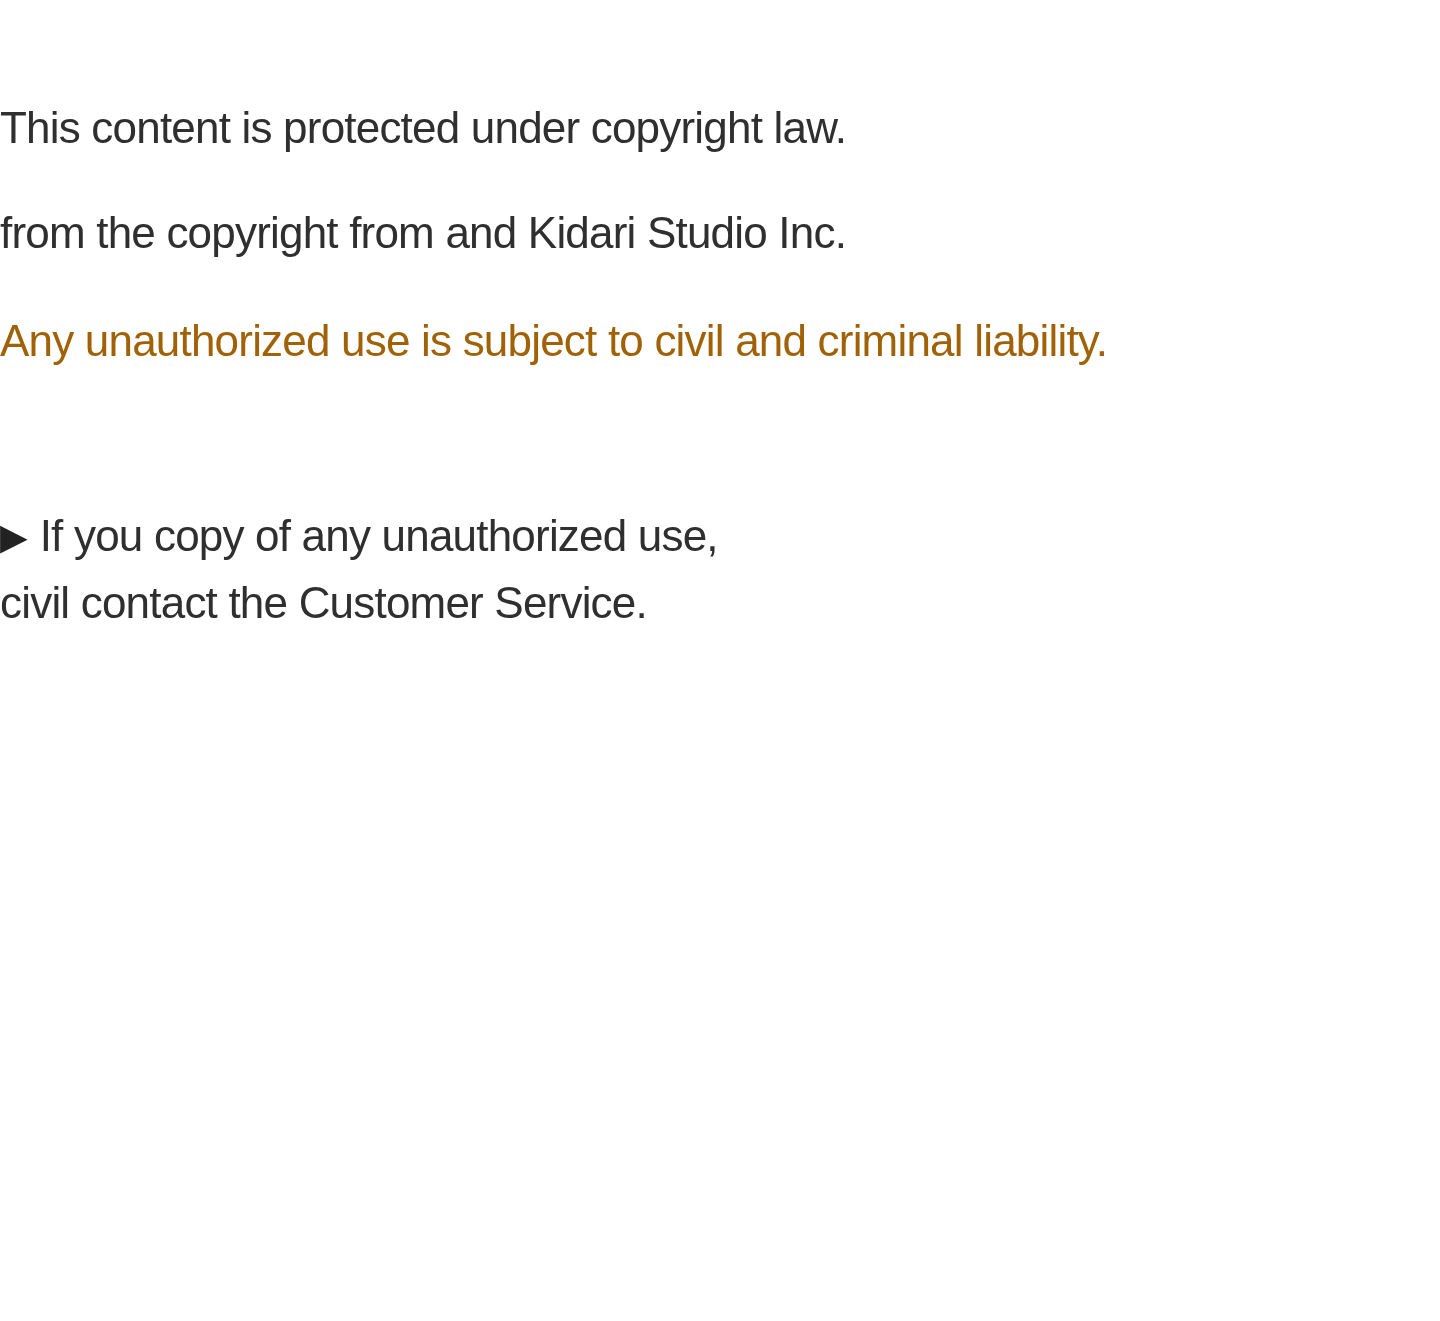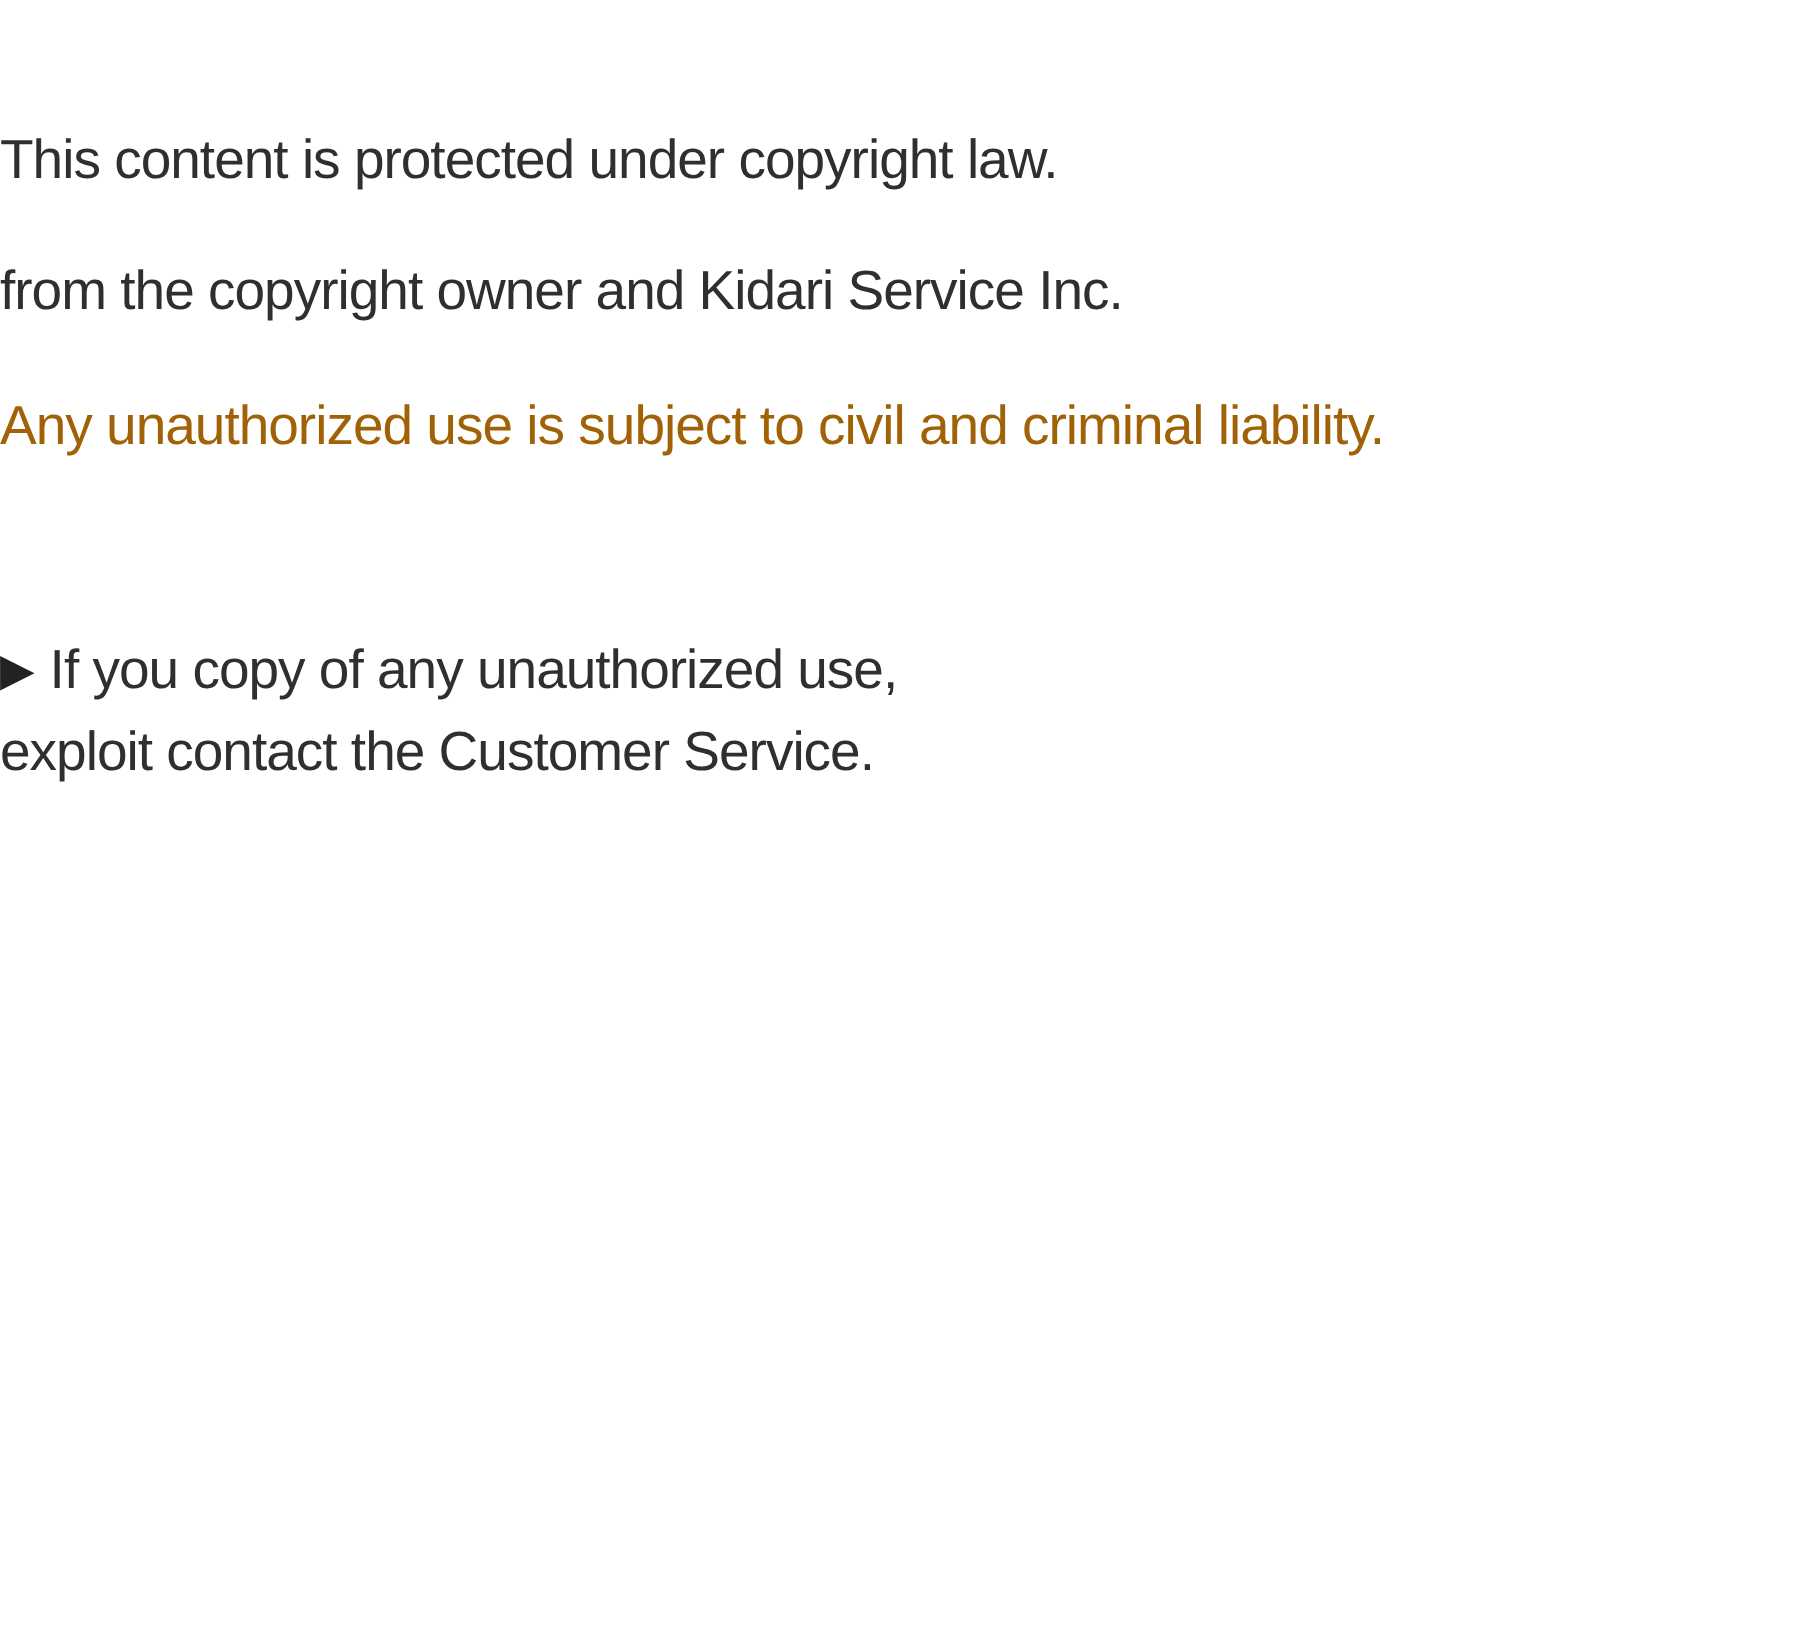--- a/index.html
+++ b/index.html
@@ -41,25 +41,25 @@
   }
 </style>
 </head>
 <body>
 
 <div class="notice-page">
 
   <p class="notice-line">This content is protected under copyright law.</p>
 
   <div class="notice-paragraph">
-    <span class="block-line">from the copyright owner and Kidari Service Inc.</span>
+    <span class="block-line">from the copyright from and Kidari Studio Inc.</span>
   </div>
 
   <p class="notice-warning">Any unauthorized use is subject to civil and criminal liability.</p>
 
   <div class="notice-contact">
     <span class="block-line">
       <span class="bullet-icon">▶</span><span>If you copy of any unauthorized use,</span>
     </span>
-    <span class="block-line">exploit contact the Customer Service.</span>
+    <span class="block-line">civil contact the Customer Service.</span>
   </div>
 
 </div>
 
 </body></html>

